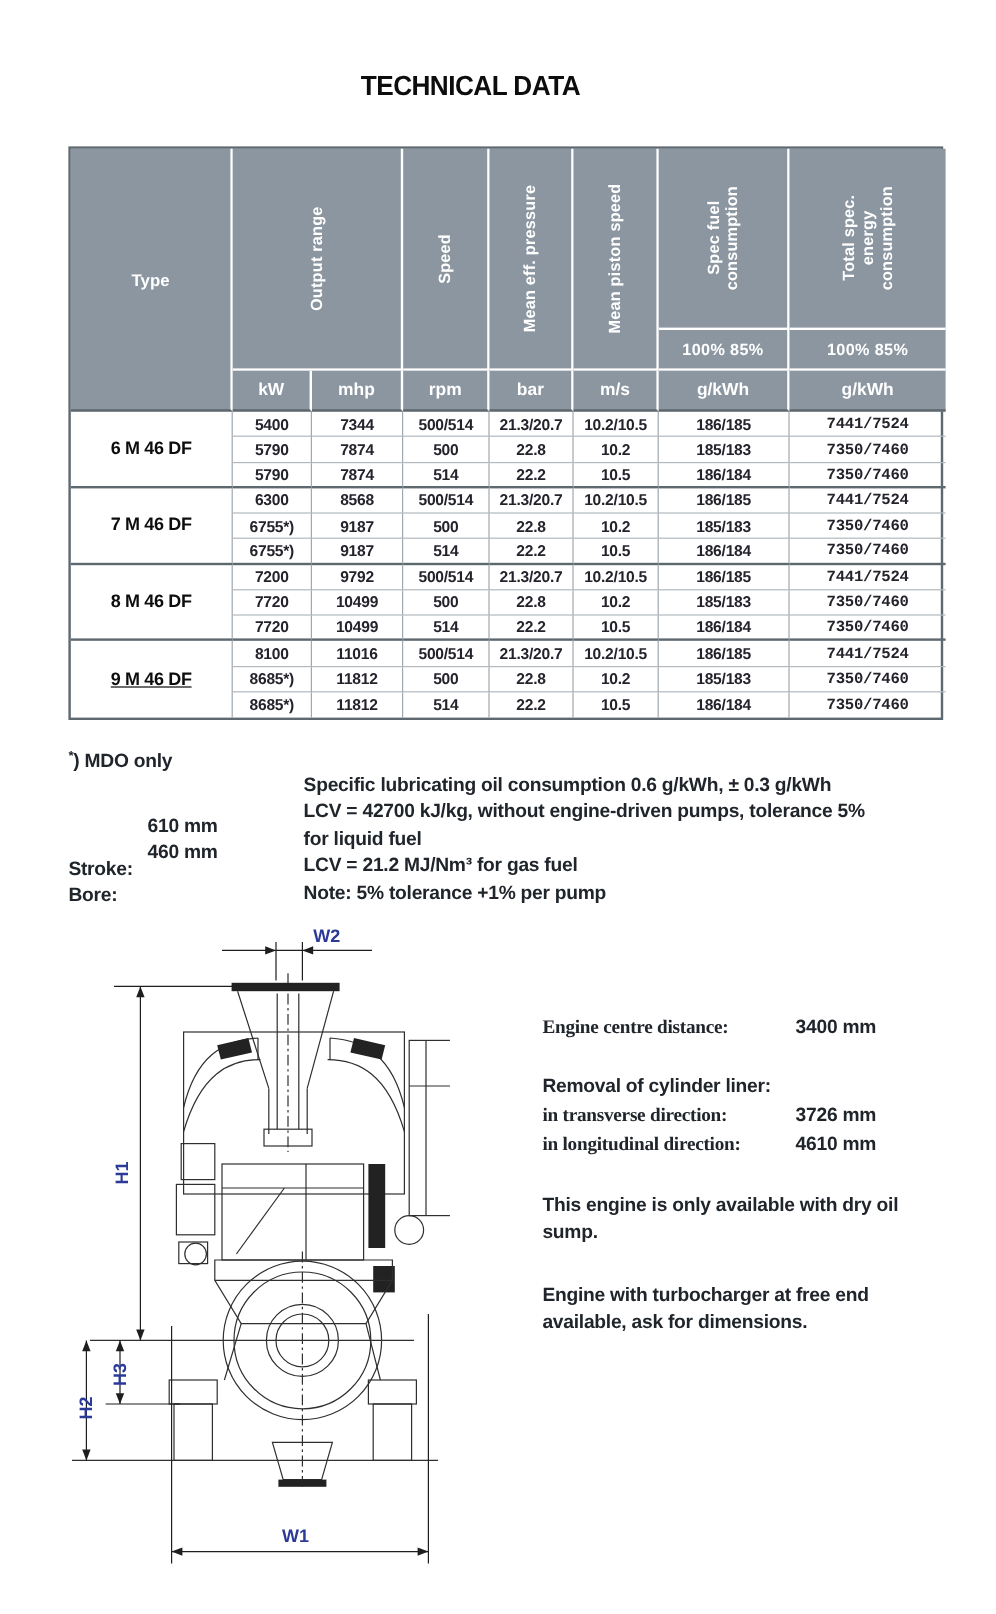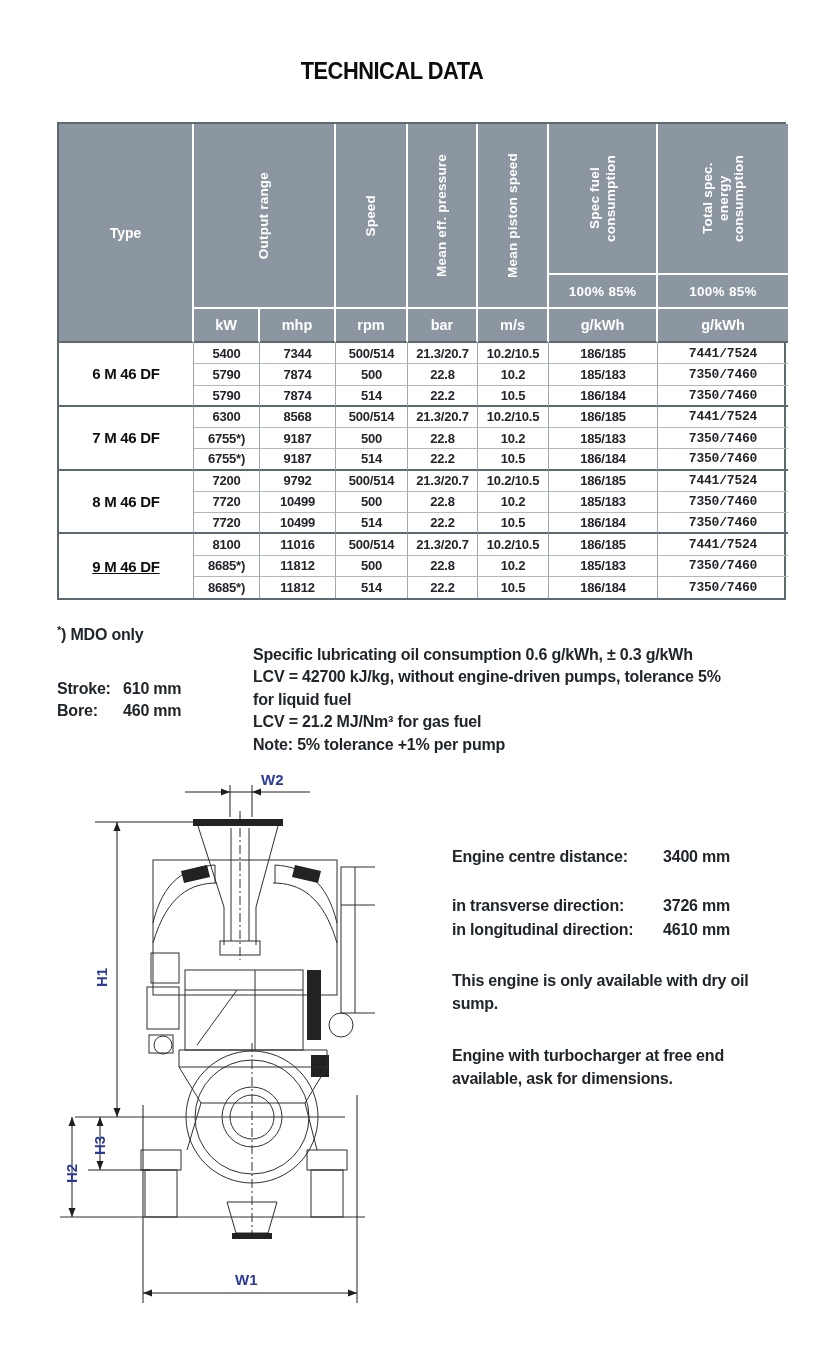--- a/index.html
+++ b/index.html
@@ -34,28 +34,28 @@
   .dc.nbb{border-bottom:none;}
   .gc{display:flex;align-items:center;justify-content:center;box-sizing:border-box;
       font-size:15px;font-weight:bold;color:#0d0d0d;letter-spacing:-0.3px;
       border-right:1px solid #9fa8ae;border-bottom:2px solid #5d686f;}
   .gc.nbb{border-bottom:none;text-decoration:underline;}
 
   
   .fn{position:absolute;font-weight:bold;font-size:16px;color:#20252b;letter-spacing:-0.2px;}
   .fn sup{font-size:11px;vertical-align:6px;}
   .fn-pair{display:flex;}
-  .fn-pair .lbl{width:66px;}
+  .fn-pair .lbl{width:66px;margin-top:36px;}
   .fn-right div{line-height:22.4px;white-space:nowrap;}
 
   
   .info{position:absolute;left:452px;top:845px;width:318px;font-weight:bold;
         font-size:16px;color:#20252b;letter-spacing:-0.2px;}
   .info-row{display:flex;line-height:24px;}
-  .info-row .ilbl{width:211px;}
+  .info-row .ilbl{width:211px;font-family:Liberation Serif, serif;}
   .para{line-height:23px;width:308px;}
   .mt1{margin-top:25px;} .mt2{margin-top:27px;} .mt3{margin-top:29px;}
 
   
   .drawing{position:absolute;left:45px;top:755px;}
   .dimlabel{font:bold 15px "Liberation Sans",sans-serif;fill:#2b3a96;}
 </style>
 </head>
 <body>
 
@@ -289,20 +289,23 @@
   <text class="dimlabel" x="190" y="530">W1</text>
 </svg>
 
 <div class="info">
   <div class="info-row">
     <span class="ilbl">Engine centre distance:</span>
       <span>3400 mm</span>
   </div>
   <div class="mt1">
     <div class="info-row">
+        <span>Removal of cylinder liner:</span>
+      </div>
+    <div class="info-row">
         <span class="ilbl">in transverse direction:</span>
         <span>3726 mm</span>
       </div>
     <div class="info-row">
         <span class="ilbl">in longitudinal direction:</span>
         <span>4610 mm</span>
       </div>
   </div>
   <div class="para mt2">This engine is only available with dry oil sump.</div>
   <div class="para mt3">Engine with turbocharger at free end available, ask for dimensions.</div>

